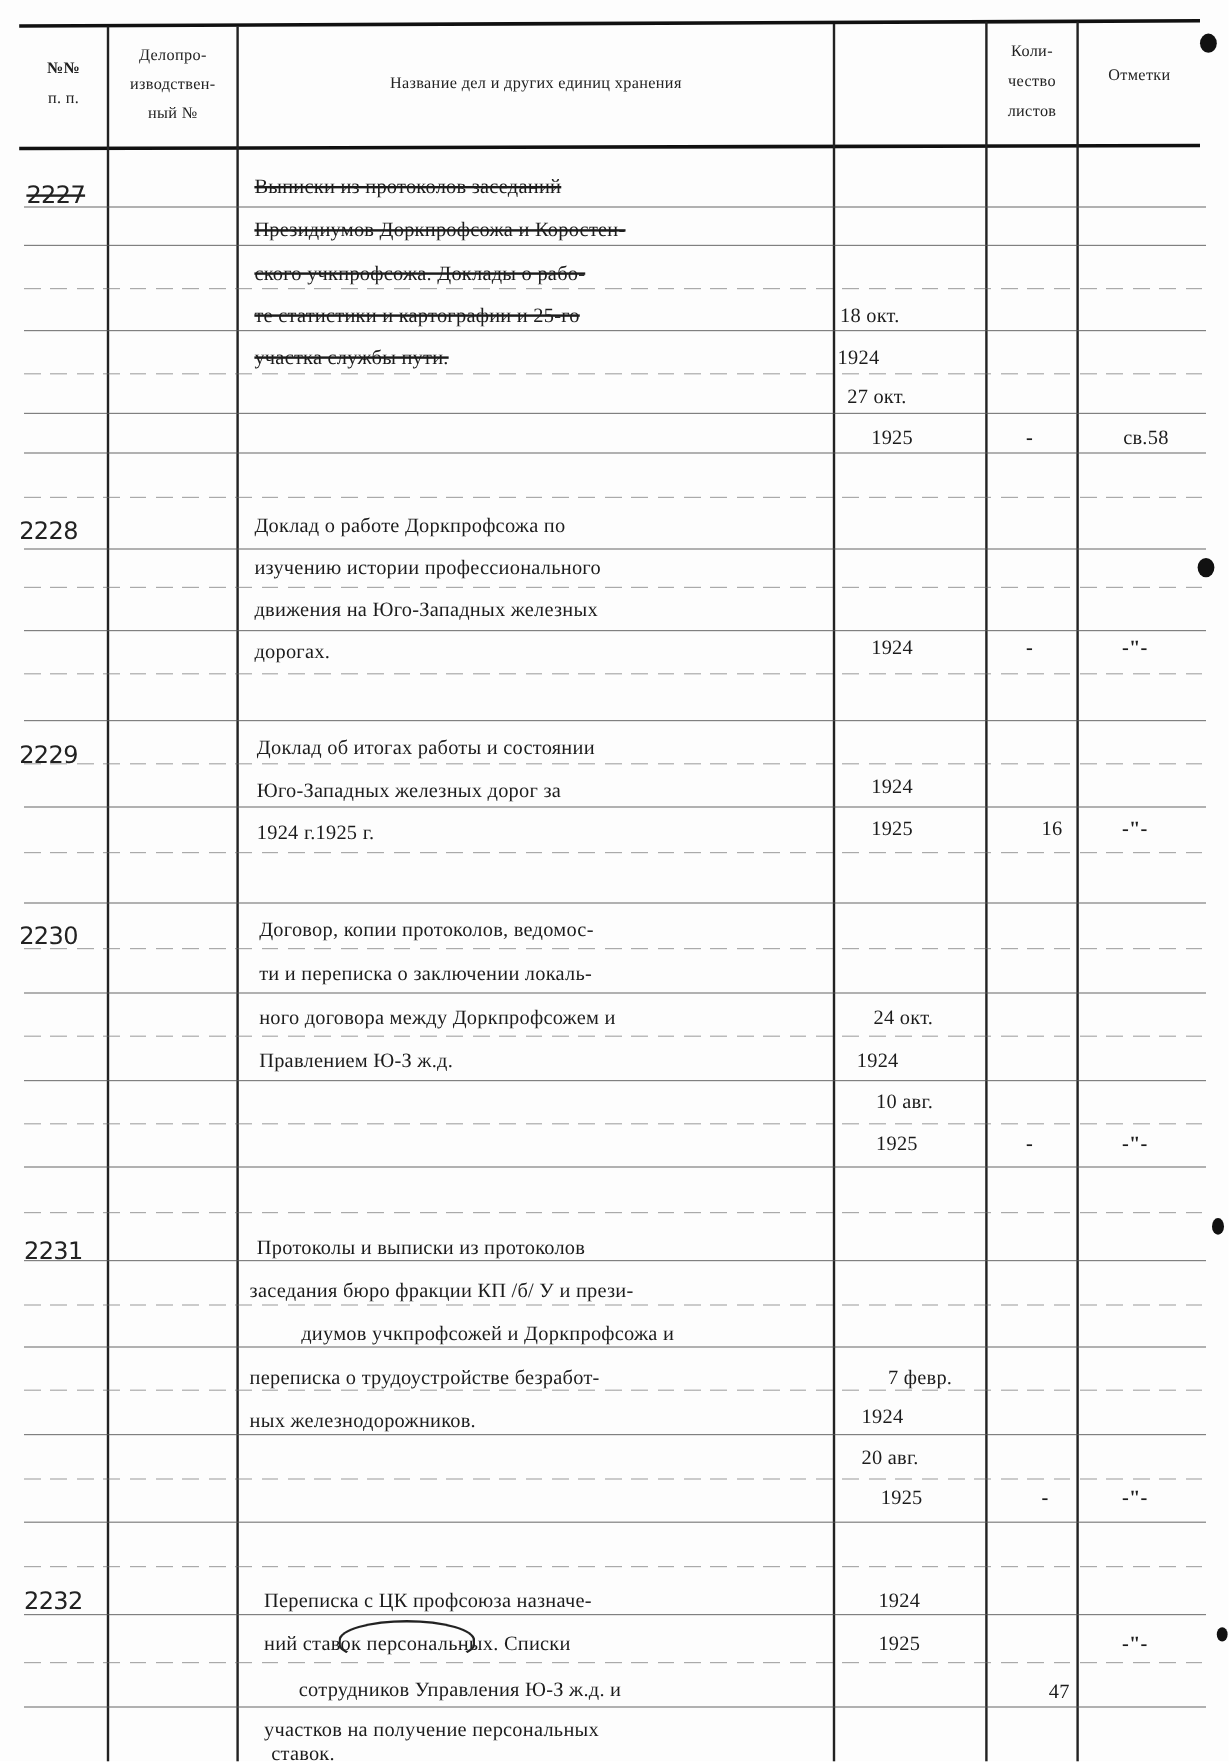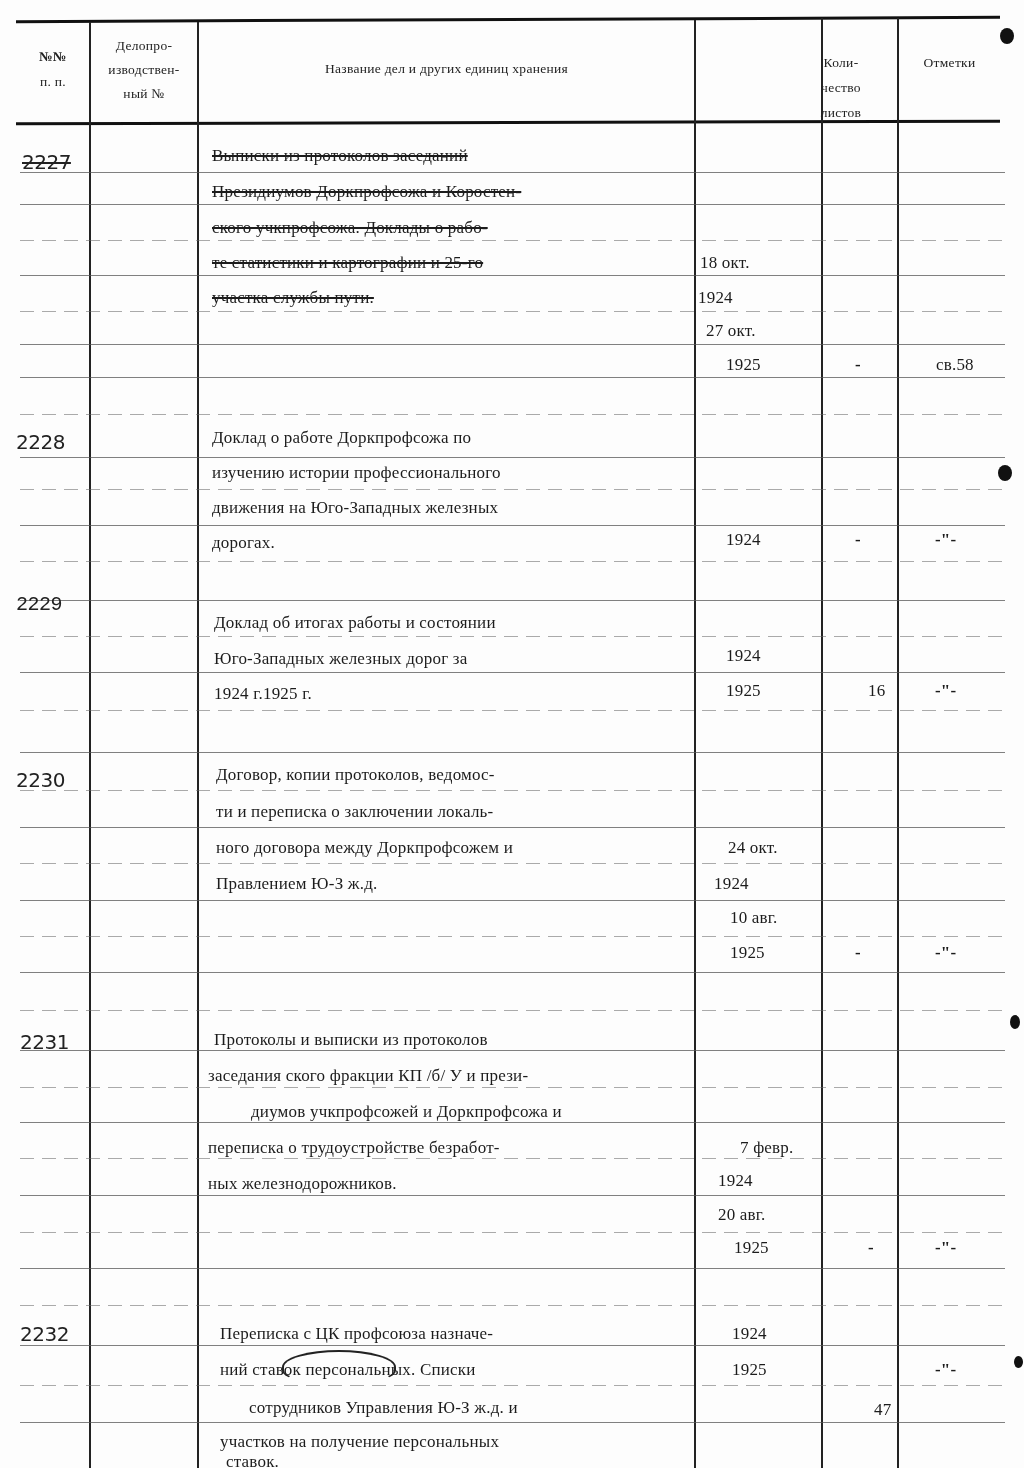--- a/index.html
+++ b/index.html
@@ -35,21 +35,21 @@
     <div>п. п.</div>
   </div>
   <div class="hdr" style="left:91px; top:34px; width:106px; line-height:24px;">
     <div>Делопро-</div>
     <div>изводствен-</div>
     <div>ный №</div>
   </div>
   <div class="hdr" style="left:199px; top:56px; width:495px;">
     <div>Название дел и других единиц хранения</div>
   </div>
-  <div class="hdr" style="left:804px; top:30px; width:74px;margin-top:20px;">
+  <div class="hdr" style="left:823px; top:30px; width:74px;">
     <div>Коли-</div>
     <div>чество</div>
     <div>листов</div>
   </div>
   <div class="hdr" style="left:899px; top:50px; width:101px;">
     <div>Отметки</div>
   </div>
 
   <div>
     <div class="rule" style="left:20px; top:172px; width:985px;"></div>
@@ -109,21 +109,21 @@
     <div class="typed" style="left:212px; top:420px;">Доклад о работе Доркпрофсожа по</div>
     <div class="typed" style="left:212px; top:455px;">изучению истории профессионального</div>
     <div class="typed" style="left:212px; top:490px;">движения на Юго-Западных железных</div>
     <div class="typed" style="left:212px; top:525px;">дорогах.</div>
     <div class="typed" style="left:726px; top:522px;">1924</div>
     <div class="typed" style="left:855px; top:522px; font-weight:bold;">-</div>
     <div class="typed" style="left:935px; top:522px; font-weight:bold;">-"-</div>
   </div>
 
   <div>
-    <div class="num" style="left:16px; top:593px;font-family:Liberation Mono, monospace;">2229</div>
+    <div class="num" style="left:16px; top:617px;">2229</div>
     <div class="typed" style="left:214px; top:605px;">Доклад об итогах работы и состоянии</div>
     <div class="typed" style="left:214px; top:641px;">Юго-Западных железных дорог за</div>
     <div class="typed" style="left:214px; top:676px;">1924 г.1925 г.</div>
     <div class="typed" style="left:726px; top:638px;">1924</div>
     <div class="typed" style="left:726px; top:673px;">1925</div>
     <div class="typed" style="left:868px; top:673px;">16</div>
     <div class="typed" style="left:935px; top:673px; font-weight:bold;">-"-</div>
   </div>
 
   <div>
@@ -136,21 +136,21 @@
     <div class="typed" style="left:714px; top:866px;">1924</div>
     <div class="typed" style="left:730px; top:900px;">10 авг.</div>
     <div class="typed" style="left:730px; top:935px;">1925</div>
     <div class="typed" style="left:855px; top:935px; font-weight:bold;">-</div>
     <div class="typed" style="left:935px; top:935px; font-weight:bold;">-"-</div>
   </div>
 
   <div>
     <div class="num" style="left:20px; top:1030px;">2231</div>
     <div class="typed" style="left:214px; top:1022px;">Протоколы и выписки из протоколов</div>
-    <div class="typed" style="left:208px; top:1058px;">заседания ского фракции КП /б/ У и прези-</div>
+    <div class="typed" style="left:208px; top:1058px;">заседания бюро фракции КП /б/ У и прези-</div>
     <div class="typed" style="left:208px; top:1094px;margin-left:43px;">диумов учкпрофсожей и Доркпрофсожа и</div>
     <div class="typed" style="left:208px; top:1130px;">переписка о трудоустройстве безработ-</div>
     <div class="typed" style="left:208px; top:1166px;">ных железнодорожников.</div>
     <div class="typed" style="left:740px; top:1130px;">7 февр.</div>
     <div class="typed" style="left:718px; top:1163px;">1924</div>
     <div class="typed" style="left:718px; top:1197px;">20 авг.</div>
     <div class="typed" style="left:734px; top:1230px;">1925</div>
     <div class="typed" style="left:868px; top:1230px; font-weight:bold;">-</div>
     <div class="typed" style="left:935px; top:1230px; font-weight:bold;">-"-</div>
   </div>

